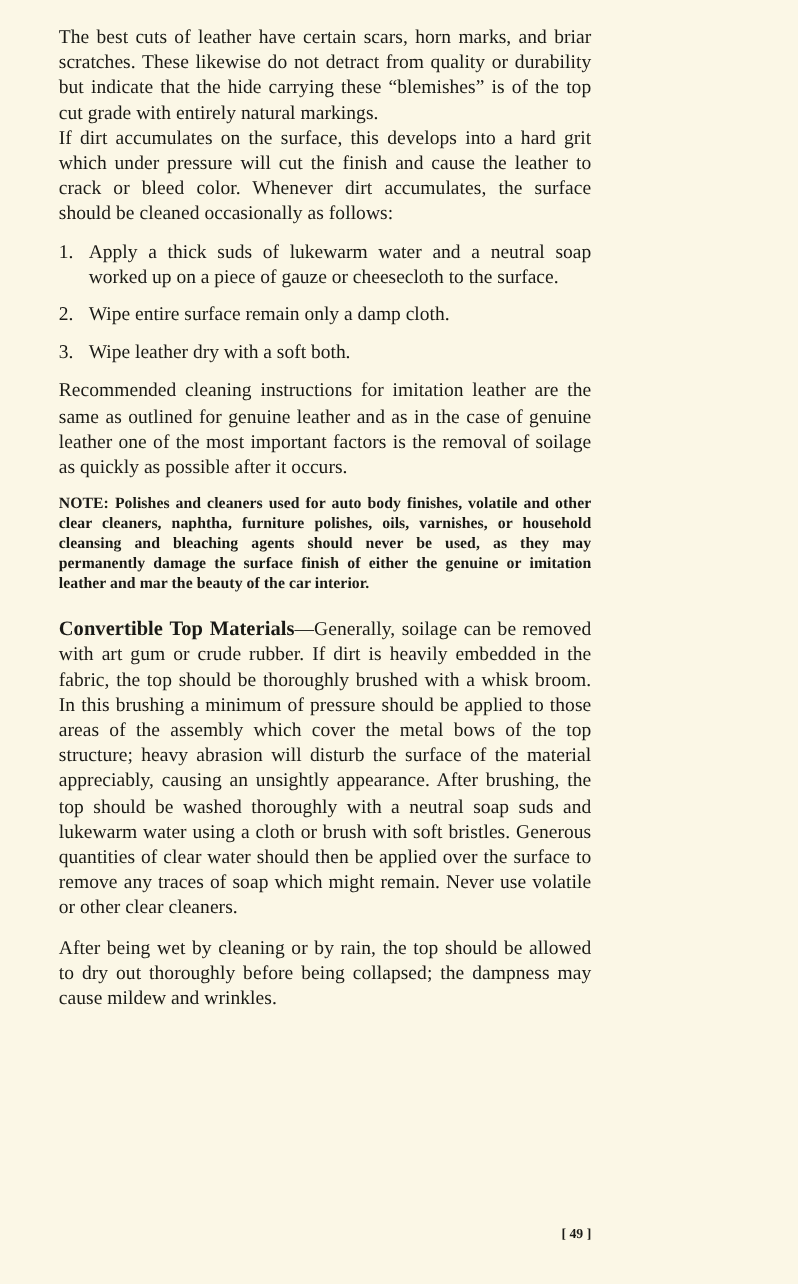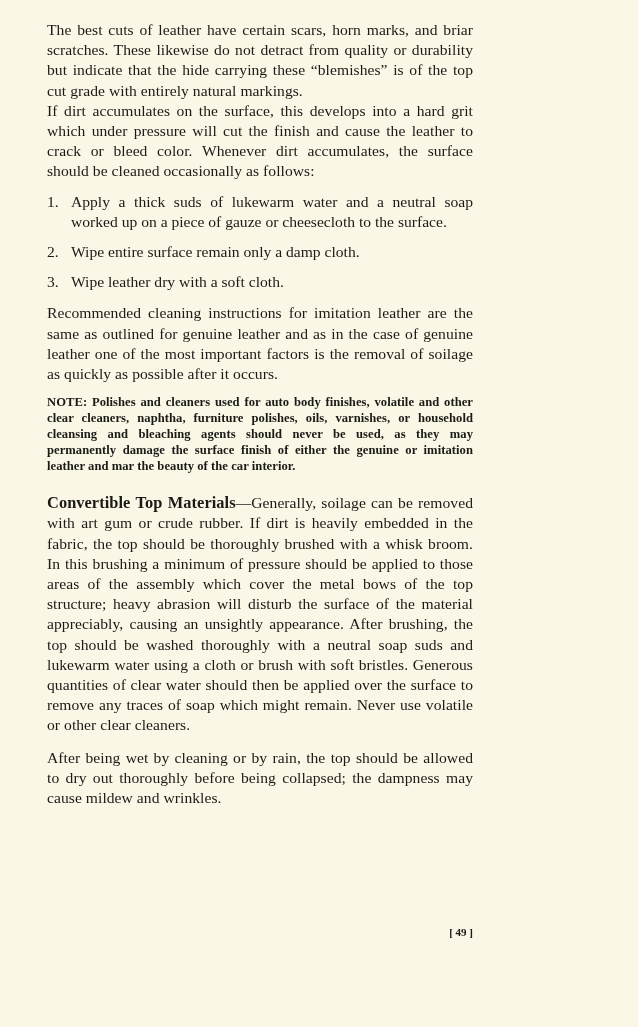--- a/index.html
+++ b/index.html
@@ -51,21 +51,21 @@
     font-size: 12.6px;
     line-height: 16px;
     font-weight: bold;
     text-align: justify;
   }
   .conv { margin-top: 19px; }
   .p-after { margin-top: 12px; }
   .page-num {
     position: absolute;
     right: 47px;
-    top: 926px;
+    top: 981px;
     font-size: 11px;
     font-weight: bold;
   }
 </style>
 </head>
 <body>
 
 <div class="page">
 
   <p class="p1">The best cuts of leather have certain scars, horn marks, and briar scratches. These likewise do not detract from quality or durability but indicate that the hide carrying these “blemishes” is of the top cut grade with entirely natural markings.</p>
@@ -76,21 +76,21 @@
     <li>
       <span class="num">1.</span>
       <span>Apply a thick suds of lukewarm water and a neutral soap worked up on a piece of gauze or cheesecloth to the surface.</span>
     </li>
     <li>
       <span class="num">2.</span>
       <span>Wipe entire surface remain only a damp cloth.</span>
     </li>
     <li>
       <span class="num">3.</span>
-      <span>Wipe leather dry with a soft cloth.</span>
+      <span>Wipe leather dry with a soft both.</span>
     </li>
   </ol>
 
 
   <p class="p-rec">Recommended cleaning instructions for imitation leather are the same as outlined for genuine leather and as in the case of genuine leather one of the most important factors is the removal of soilage as quickly as possible after it occurs.</p>
 
   <p class="note">NOTE: Polishes and cleaners used for auto body finishes, volatile and other clear cleaners, naphtha, furniture polishes, oils, varnishes, or household cleansing and bleaching agents should never be used, as they may permanently damage the surface finish of either the genuine or imitation leather and mar the beauty of the car interior.</p>
 
   <p class="section conv"><span class="head">Convertible Top Materials</span><span>—</span><span>Generally, soilage can be removed with art gum or crude rubber. If dirt is heavily embedded in the fabric, the top should be thoroughly brushed with a whisk broom. In this brushing a minimum of pressure should be applied to those areas of the assembly which cover the metal bows of the top structure; heavy abrasion will disturb the surface of the material appreciably, causing an unsightly appearance. After brushing, the top should be washed thoroughly with a neutral soap suds and lukewarm water using a cloth or brush with soft bristles. Generous quantities of clear water should then be applied over the surface to remove any traces of soap which might remain. Never use volatile or other clear cleaners.</span></p>
 

